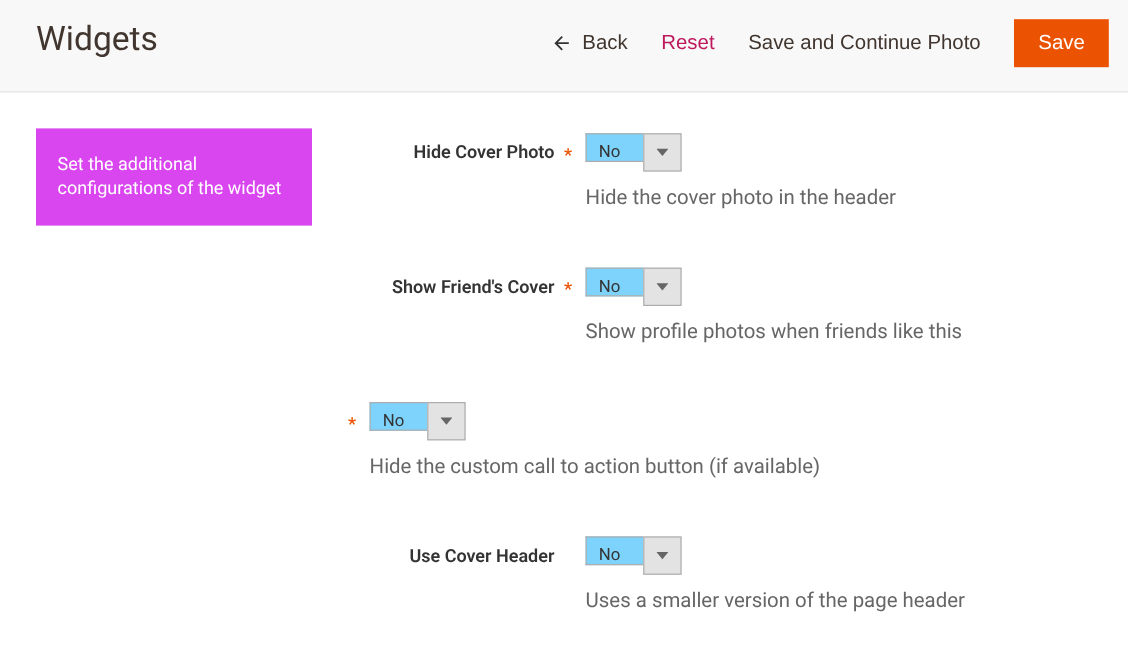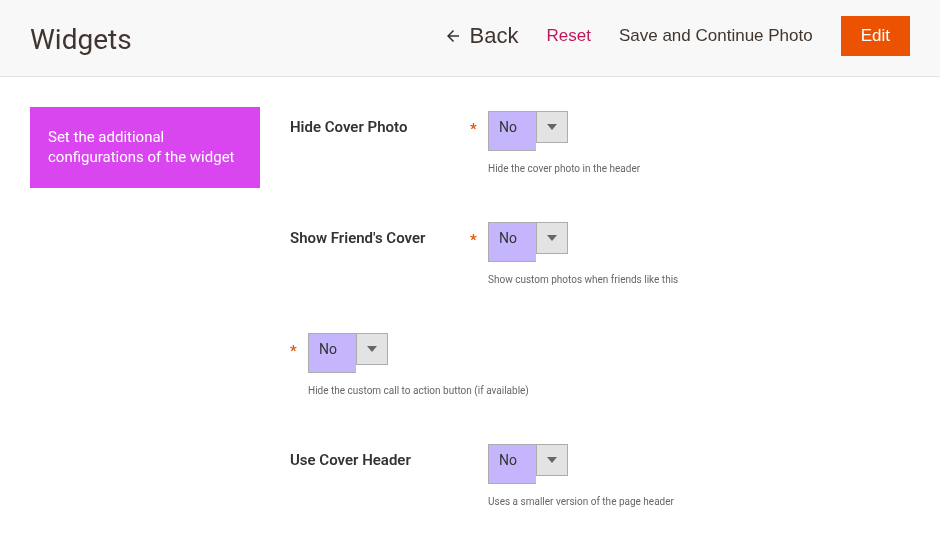--- a/index.html
+++ b/index.html
@@ -4,41 +4,41 @@
   <style>
     * { box-sizing: border-box; margin: 0; padding: 0; }
     body {
       font-family: -apple-system, BlinkMacSystemFont, "Segoe UI", Roboto, "Helvetica Neue", Arial, sans-serif;
       background: #ffffff;
       color: #333;
       width: 940px;
     }
     .header {
       display: flex;
-      align-items: flex-end;
+      align-items: flex-start;
       justify-content: space-between;
-      padding: 16px 30px 20px 30px;
+      padding: 16px 16px 20px 30px;
       border-bottom: 1px solid #e3e3e3;
       background: #f8f8f8;
     }
     .page-title {
       font-size: 28px;
       font-weight: 400;
       color: #41362f;
     }
     .header-actions {
       display: flex;
       align-items: center;
       gap: 28px;
     }
     .back-btn {
       display: flex;
       align-items: center;
       gap: 8px;
-      font-size: 22px;
+      font-size: 17px;
       color: #41362f;
       cursor: pointer;
       background: none;
       border: none;
     }
     .back-btn svg {
       width: 18px;
       height: 18px;
     }
     .reset-btn {
@@ -84,21 +84,21 @@
       flex: 1;
       padding-top: 4px;
     }
     .form-row {
       display: flex;
       margin-bottom: 48px;
     }
     .form-row:last-child { margin-bottom: 0; }
     .form-label-col {
       width: 180px;
-      text-align: left;
+      text-align: right;
       padding-right: 8px;
       padding-top: 6px;
     }
     .form-label {
       font-size: 15px;
       font-weight: 600;
       color: #333;
       display: inline-block;
       line-height: 1.3;
     }
@@ -115,63 +115,63 @@
       flex: 1;
     }
     .select-wrapper {
       display: flex;
       width: 80px;
     }
     .select-value {
       flex: 1;
       border: 1px solid #adadad;
       border-right: none;
-      background: #c4b5fd;
+      background: #7dd3fc;
       padding: 6px 10px;
       font-size: 14px;
       color: #333;
-      height: 40px;
+      height: 24px;
       line-height: 18px;
     }
     .select-toggle {
       width: 32px;
       height: 32px;
       border: 1px solid #adadad;
       background: #e3e3e3;
       display: flex;
       align-items: center;
       justify-content: center;
       cursor: pointer;
     }
     .select-toggle svg {
       width: 10px;
       height: 10px;
       fill: #666;
     }
     .help-text {
-      font-size: 10px;
+      font-size: 17px;
       color: #666;
       margin-top: 12px;
     }
   </style>
 </head>
 <body>
 
 <div class="header">
   <h1 class="page-title">Widgets</h1>
   <div class="header-actions">
     <button class="back-btn">
       <svg viewBox="0 0 24 24">
           <path d="M20 11H7.83l5.59-5.59L12 4l-8 8 8 8 1.41-1.41L7.83 13H20v-2z" fill="#333"></path>
         </svg>
       <span>Back</span>
     </button>
     <button class="reset-btn">Reset</button>
     <button class="save-continue-btn">Save and Continue Photo</button>
-    <button class="save-btn">Edit</button>
+    <button class="save-btn">Save</button>
   </div>
 </div>
 
 <div class="content">
   <div class="sidebar">
     <div class="sidebar-tab">Set the additional configurations of the widget</div>
   </div>
 
   <div class="form-area">
 
@@ -204,21 +204,21 @@
       </div>
       <div class="form-input-col">
         <div class="select-wrapper">
           <div class="select-value">No</div>
           <div class="select-toggle">
             <svg viewBox="0 0 10 10">
                 <path d="M0 2 L5 8 L10 2 Z"></path>
               </svg>
           </div>
         </div>
-        <div class="help-text">Show custom photos when friends like this</div>
+        <div class="help-text">Show profile photos when friends like this</div>
       </div>
     </div>
 
     <div class="form-row">
       <div class="required-col">
         <span class="required-mark">*</span>
       </div>
       <div class="form-input-col">
         <div class="select-wrapper">
           <div class="select-value">No</div>

